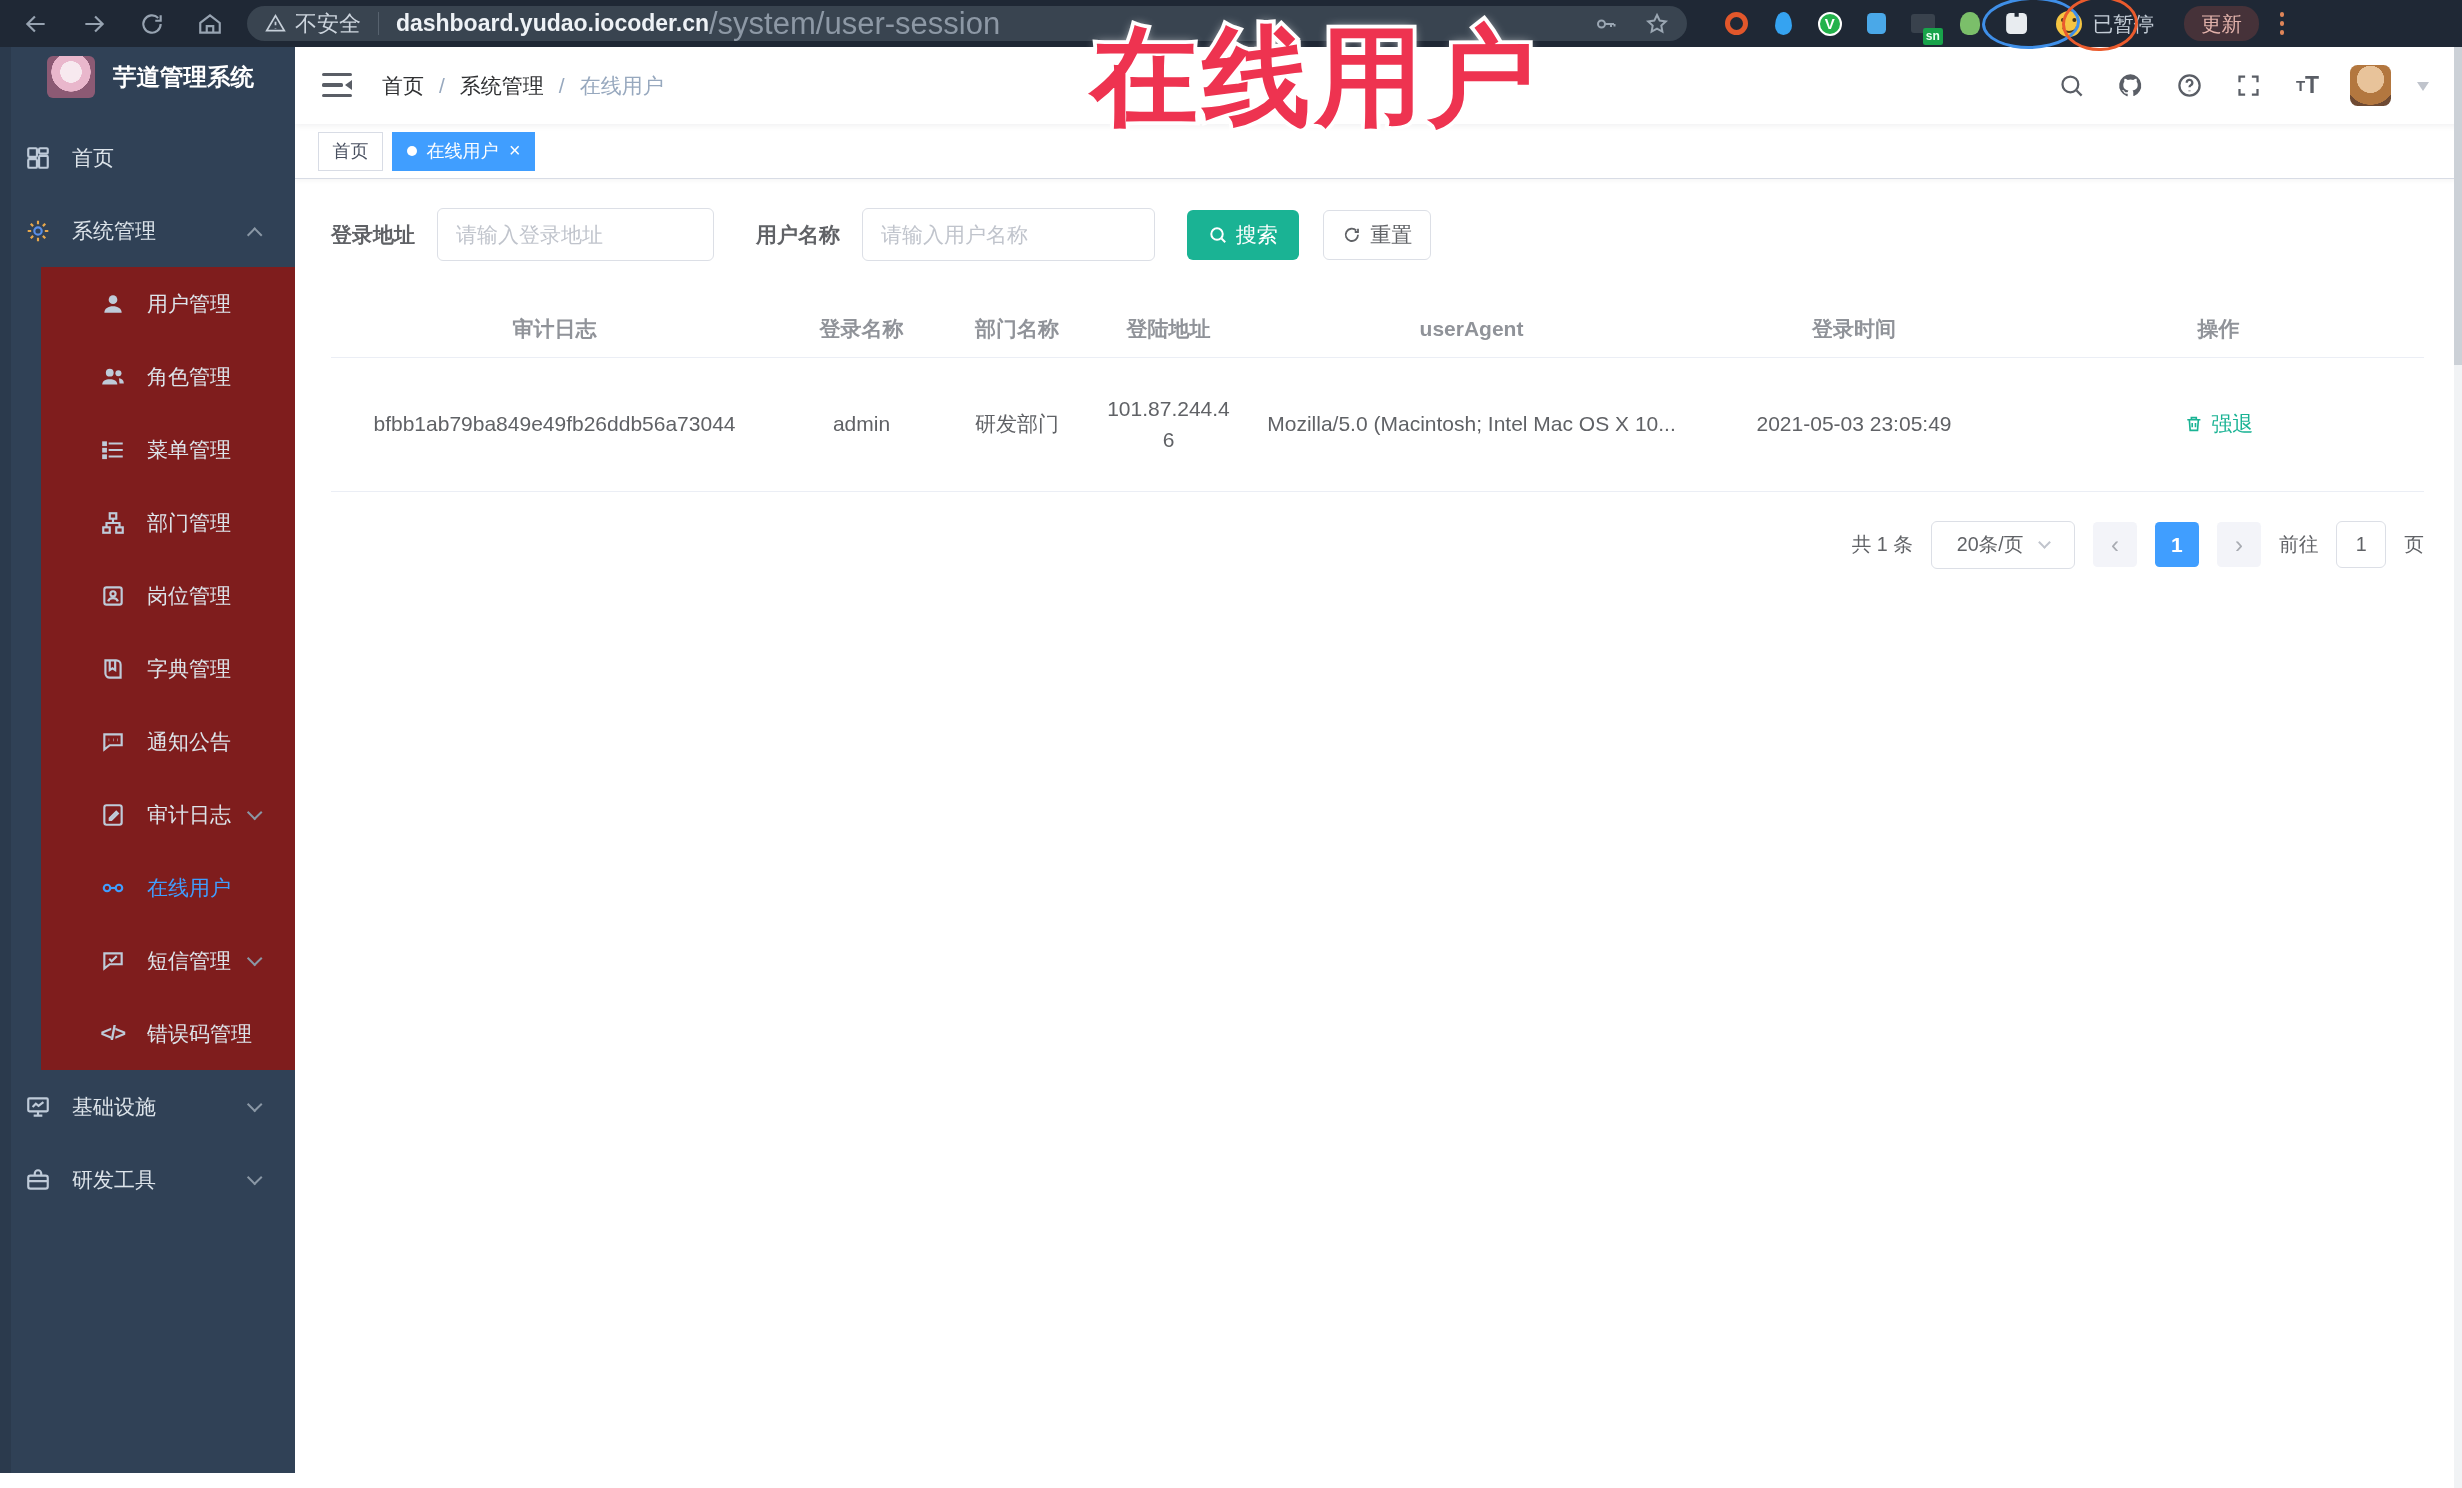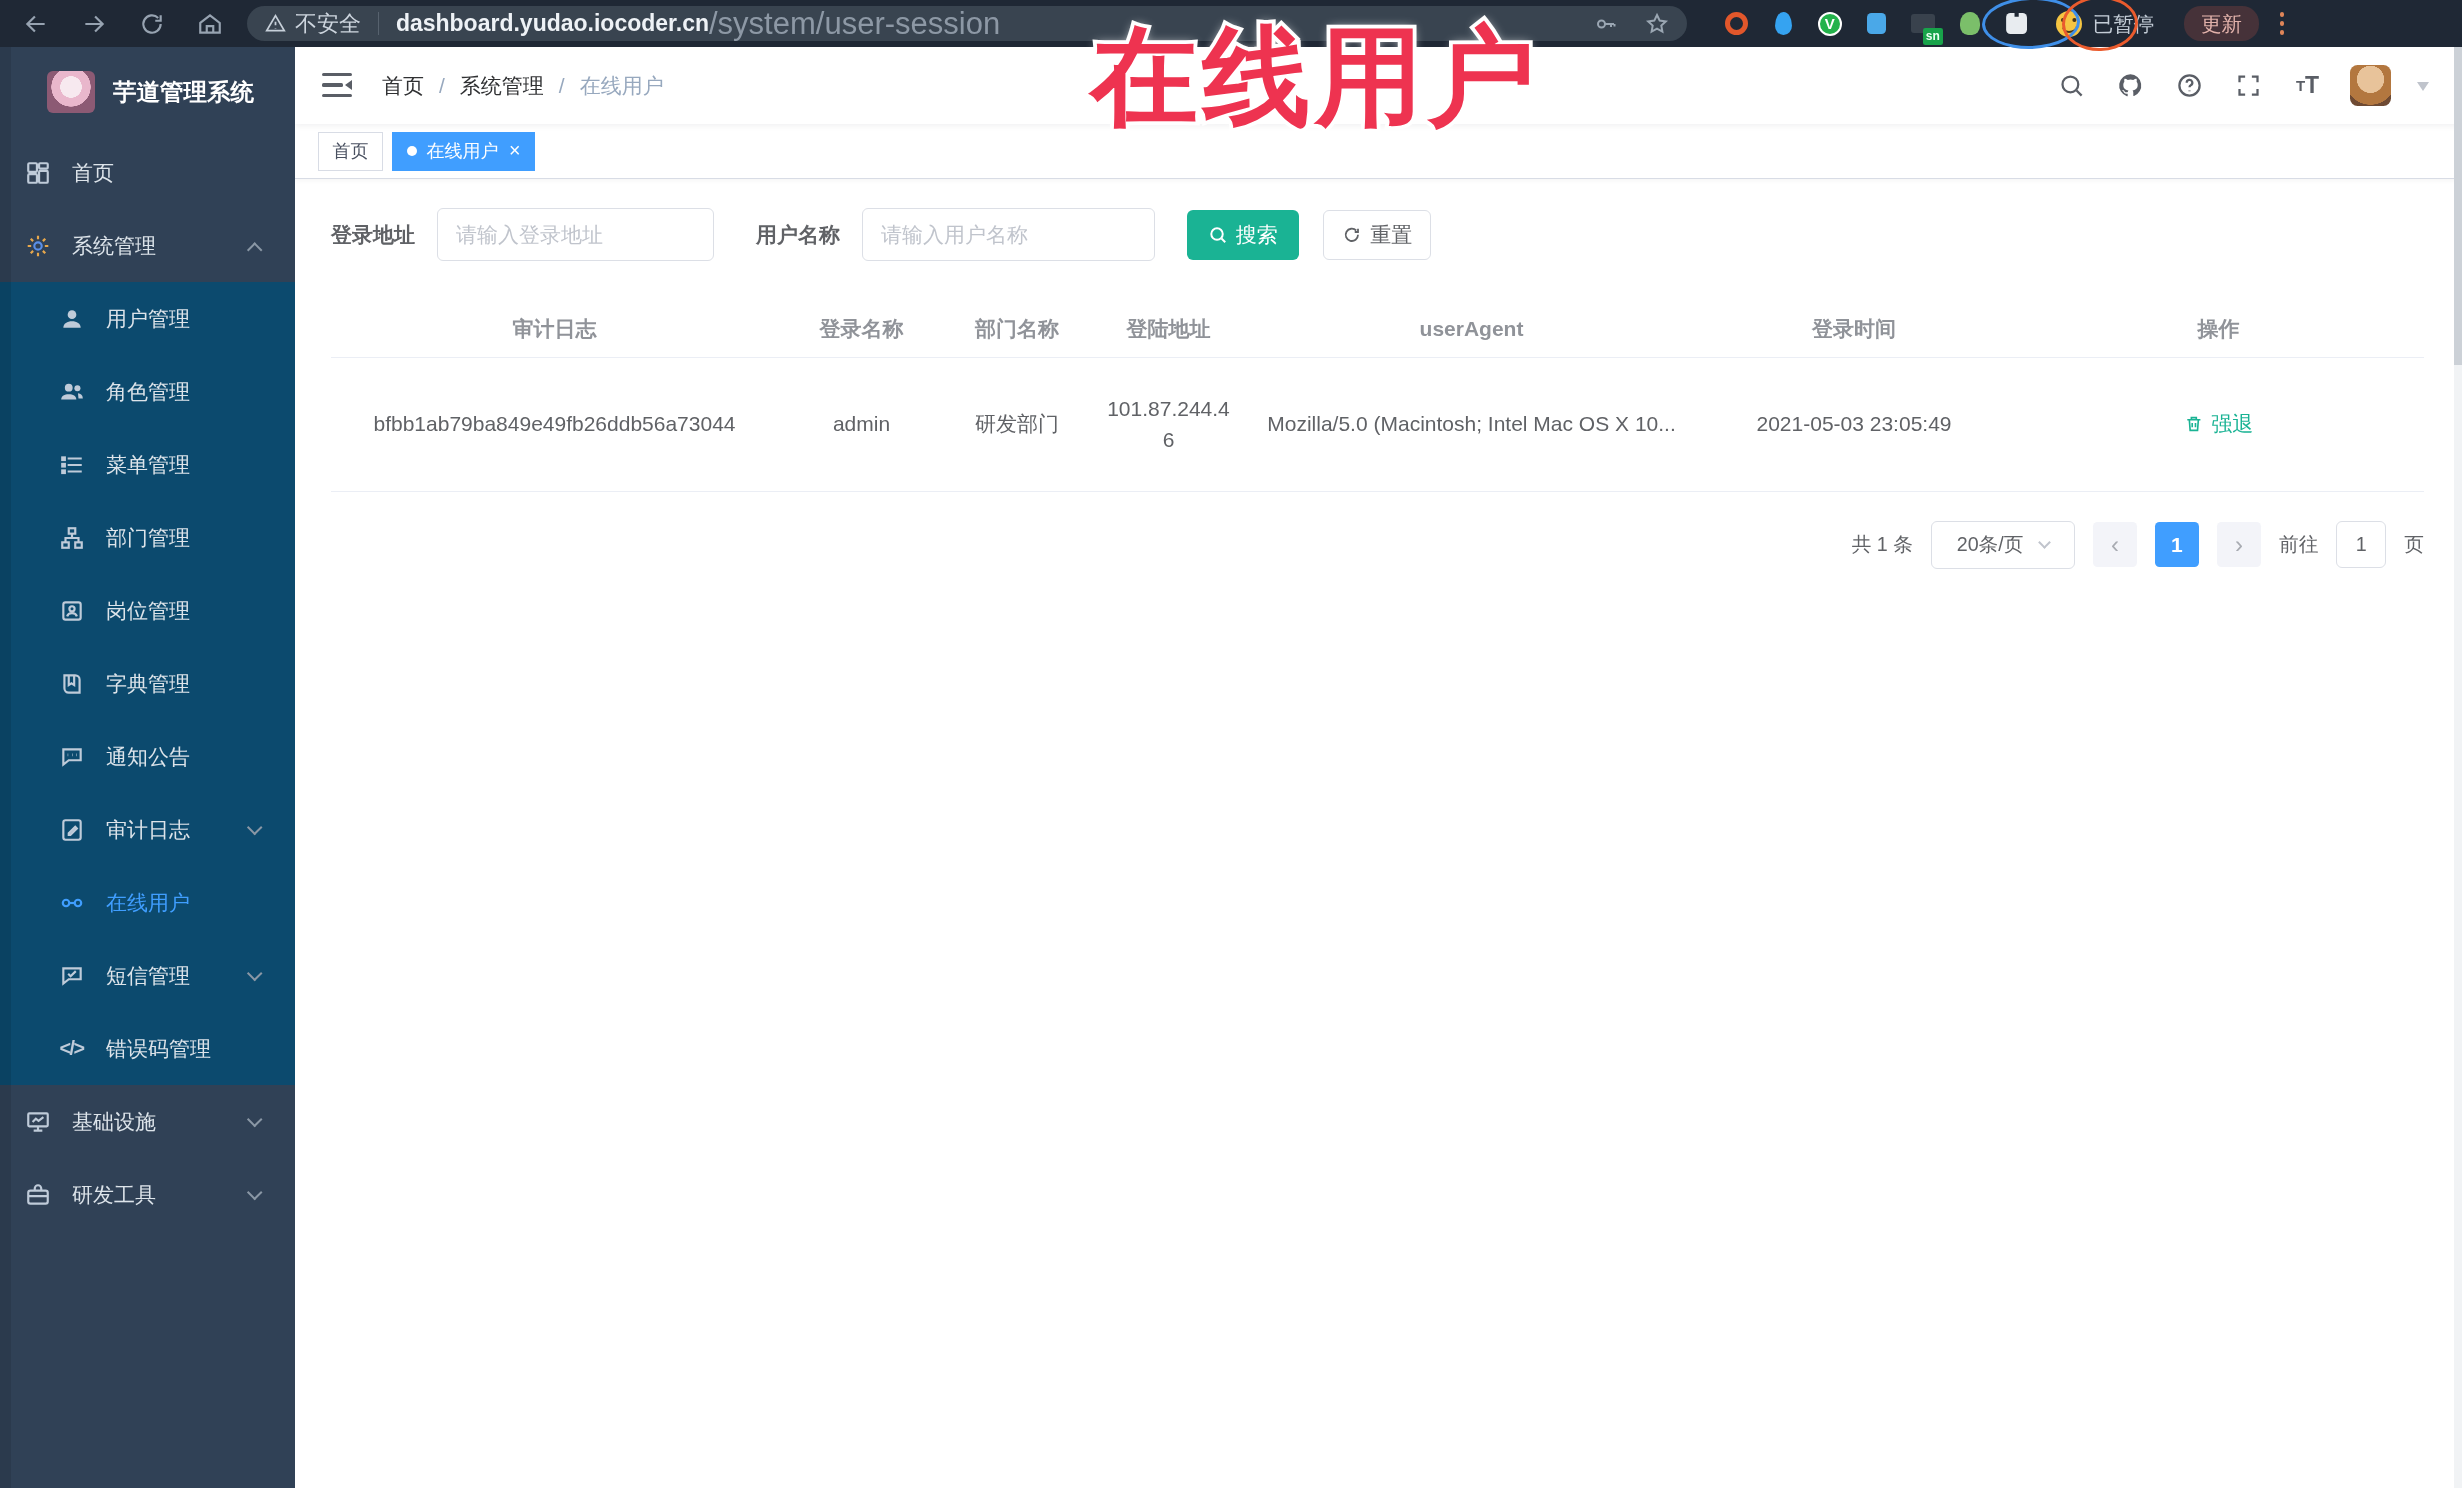--- a/index.html
+++ b/index.html
@@ -64,35 +64,35 @@
   .annotation-title {
     position:absolute; left:1090px; top:4.5px; z-index:60;
     font-size:108px; font-weight:700; letter-spacing:4.5px; color:#ee3350;
     -webkit-text-stroke:7.6px #ffffff; paint-order:stroke fill;
     text-shadow:0 0 10.6px rgba(255,255,255,.95);
     pointer-events:none; white-space:nowrap;
   }
 
   
   .sidebar {
-    position:absolute; left:0; top:47px; width:295px; height:1441px;
+    position:absolute; left:0; top:32px; width:295px; height:1441px;
     background:#304156; z-index:3; color:#dde4ea;
   }
   .sidebar::before { content:""; position:absolute; left:0; top:0; width:10.6px; height:100%; background:rgba(0,0,0,.10); }
   .logo-row { height:89px; display:flex; align-items:center; padding-left:47px; }
   .logo-img { width:48px; height:42px; border-radius:6px; background:
      radial-gradient(circle at 50% 38%, #f7e9ef 0 30%, #e9b7cc 31% 55%, #8c5a74 56% 100%); }
   .logo-title { margin-left:18px; font-size:23.5px; font-weight:700; color:#ffffff; }
 
   .menu-item { height:73px; display:flex; align-items:center; cursor:pointer; position:relative; }
   .menu-item.top { padding-left:24px; }
   .menu-item .mi-label { font-size:21px; margin-left:21px; }
   .menu-icon { width:27px; height:27px; flex:0 0 27px; color:#bfcbd9; display:flex; align-items:center; justify-content:center; }
   .menu-icon svg { width:26px; height:26px; }
-  .submenu { background:#0c4a6e; }
+  .submenu { background:#7f1d1d;margin-left:41px; }
   .submenu .menu-item { padding-left:58px; }
   .menu-item.active, .menu-item.active .menu-icon { color:#409eff; }
   .menu-item.active .mi-label { color:#409eff; }
   .chev { width:11.4px; height:11.4px; border-right:2.3px solid #8a97a5; border-bottom:2.3px solid #8a97a5; position:absolute; right:35px; }
   .chev.up { transform:rotate(-135deg); top:35px; }
   .chev.down { transform:rotate(45deg); top:29px; }
   .gear-colored { color:#e8a84c; }
   .code-glyph { font-size:19.7px; font-weight:700; color:#bfcbd9; letter-spacing:-1.5px; }
 
   

